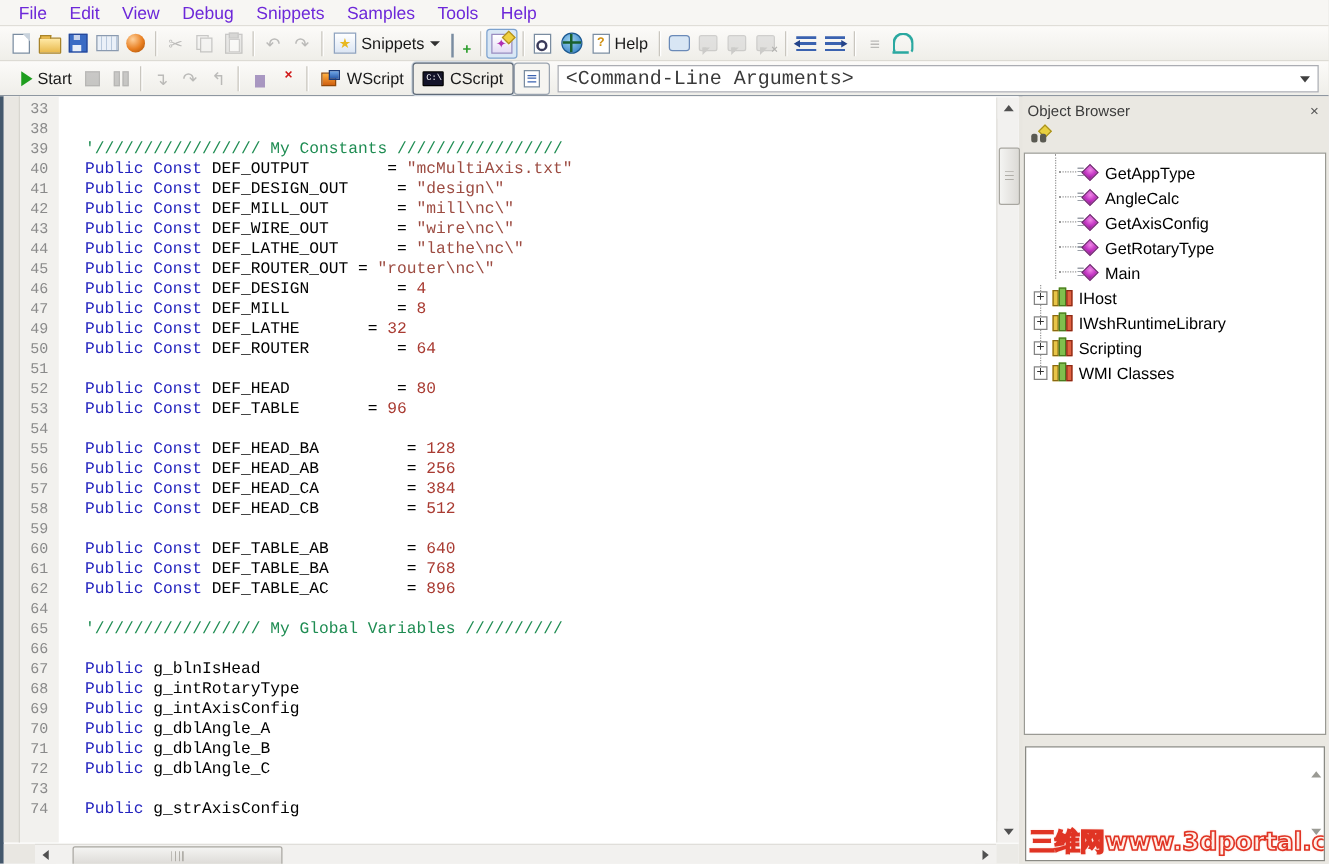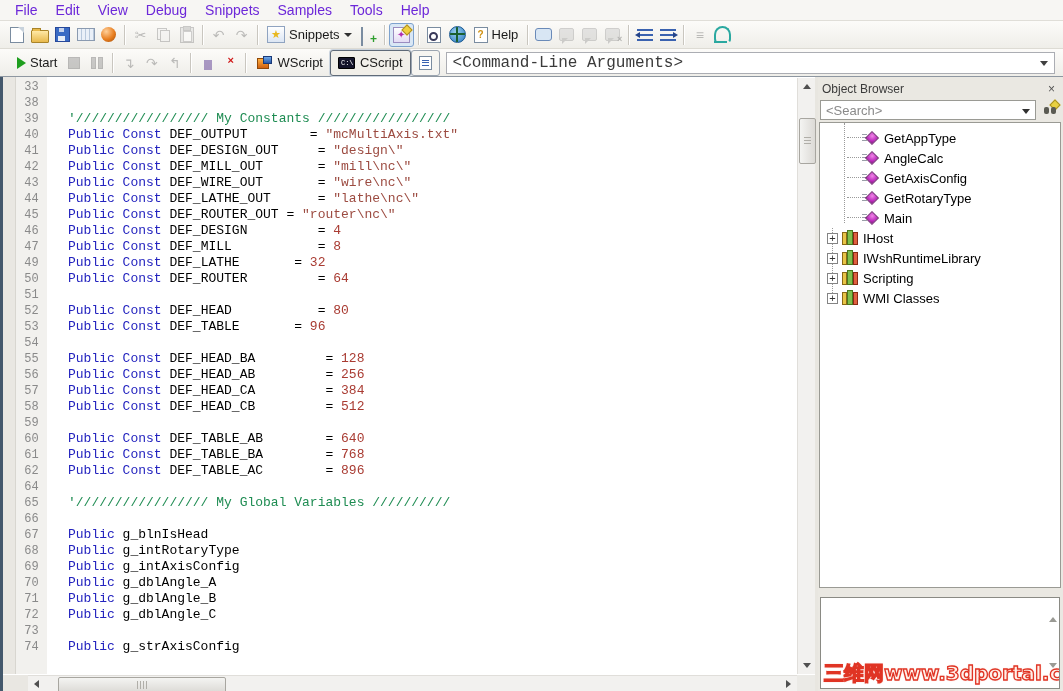--- a/index.html
+++ b/index.html
@@ -382,24 +382,20 @@
     </div>
     <div class="corner-br"></div>
   </div>
 
   <div class="side">
     <div class="ob-title">
       <span>Object Browser</span>
       <span class="ob-close">×</span>
     </div>
     <div class="ob-searchrow">
-      <span class="ob-combo">
-        <span class="txt">&lt;Search&gt;</span>
-        <span class="arr"></span>
-      </span>
       <span class="ob-findbtn">
         <span class="binoc">
             <span class="dia"></span>
           </span>
       </span>
     </div>
     <div class="ob-tree">
       <span class="guide-v1"></span>
       <span class="guide-v2"></span>
     <div class="trow method">

